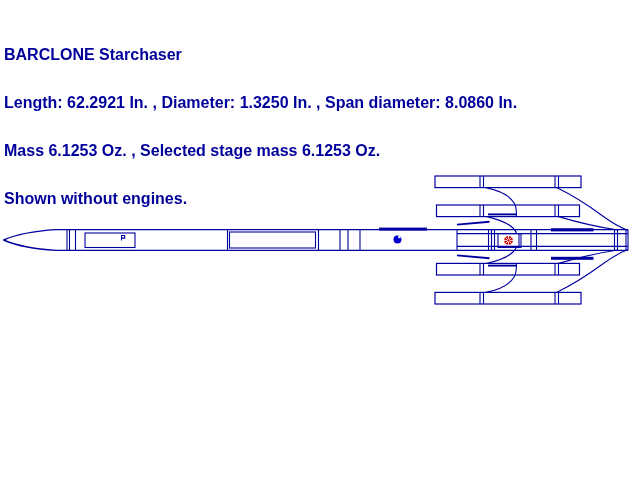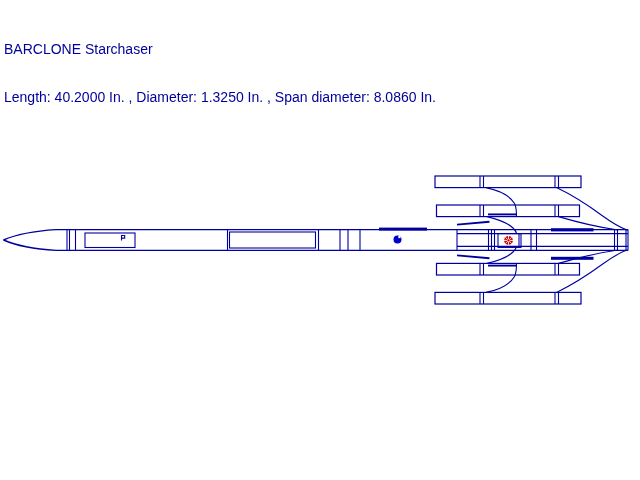--- a/index.html
+++ b/index.html
@@ -3,38 +3,40 @@
 <meta charset="utf-8">
 <style>
   :root{
     --text:#00009b; --outline:#0000a0; --cg-marker-fill:#0000cc;
     --cp-marker-fill:#cc0000; --background:#ffffff;
   }
   html,body{margin:0;padding:0;}
   body{width:640px;height:480px;background:var(--background);overflow:hidden;
        font-family:"Liberation Sans","DejaVu Sans",sans-serif;}
   #viewport{position:relative;width:640px;height:480px;background:var(--background);}
-  #header{position:absolute;left:4px;top:9px;color:var(--text);
-          font-size:14px;line-height:16px;white-space:pre;}
+  #header{position:absolute;left:4px;top:15px;color:var(--text);
+          font-size:16px;line-height:16px;white-space:pre;font-weight:bold;}
   #drawing{position:absolute;left:0;top:0;}
   .ln{stroke:var(--outline);fill:none;stroke-width:1.1;}
   .outer{stroke-width:1.4;}
   .pod{stroke-width:1.2;}
   .tick{stroke-width:1.9;}
   .solid{fill:var(--outline);stroke:none;}
   .wh{stroke:#ffffff;stroke-width:0.9;fill:none;}
 </style>
 </head>
 <body>
 
 <div id="viewport">
 
   <div id="header">
     <div>BARCLONE Starchaser</div>
-    <div>Length: 40.2000 In. , Diameter: 1.3250 In. , Span diameter: 8.0860 In.</div>
+    <div>Length: 62.2921 In. , Diameter: 1.3250 In. , Span diameter: 8.0860 In.</div>
+    <div>Mass 6.1253 Oz. , Selected stage mass 6.1253 Oz.</div>
+    <div>Shown without engines.</div>
   </div>
 
   <svg id="drawing" width="640" height="480" viewBox="0 0 640 480">
 
     <g>
       <path class="ln outer" d="M3.5,240 C16,234.5 33,231 56,229.6"></path>
       <path class="ln outer" d="M3.5,240 C16,245.5 33,249 56,250.4"></path>
       <line class="ln" x1="67" y1="229.6" x2="67" y2="250.4"></line>
       <line class="ln" x1="69.5" y1="229.6" x2="69.5" y2="250.4"></line>
       <line class="ln" x1="75.5" y1="229.6" x2="75.5" y2="250.4"></line>

